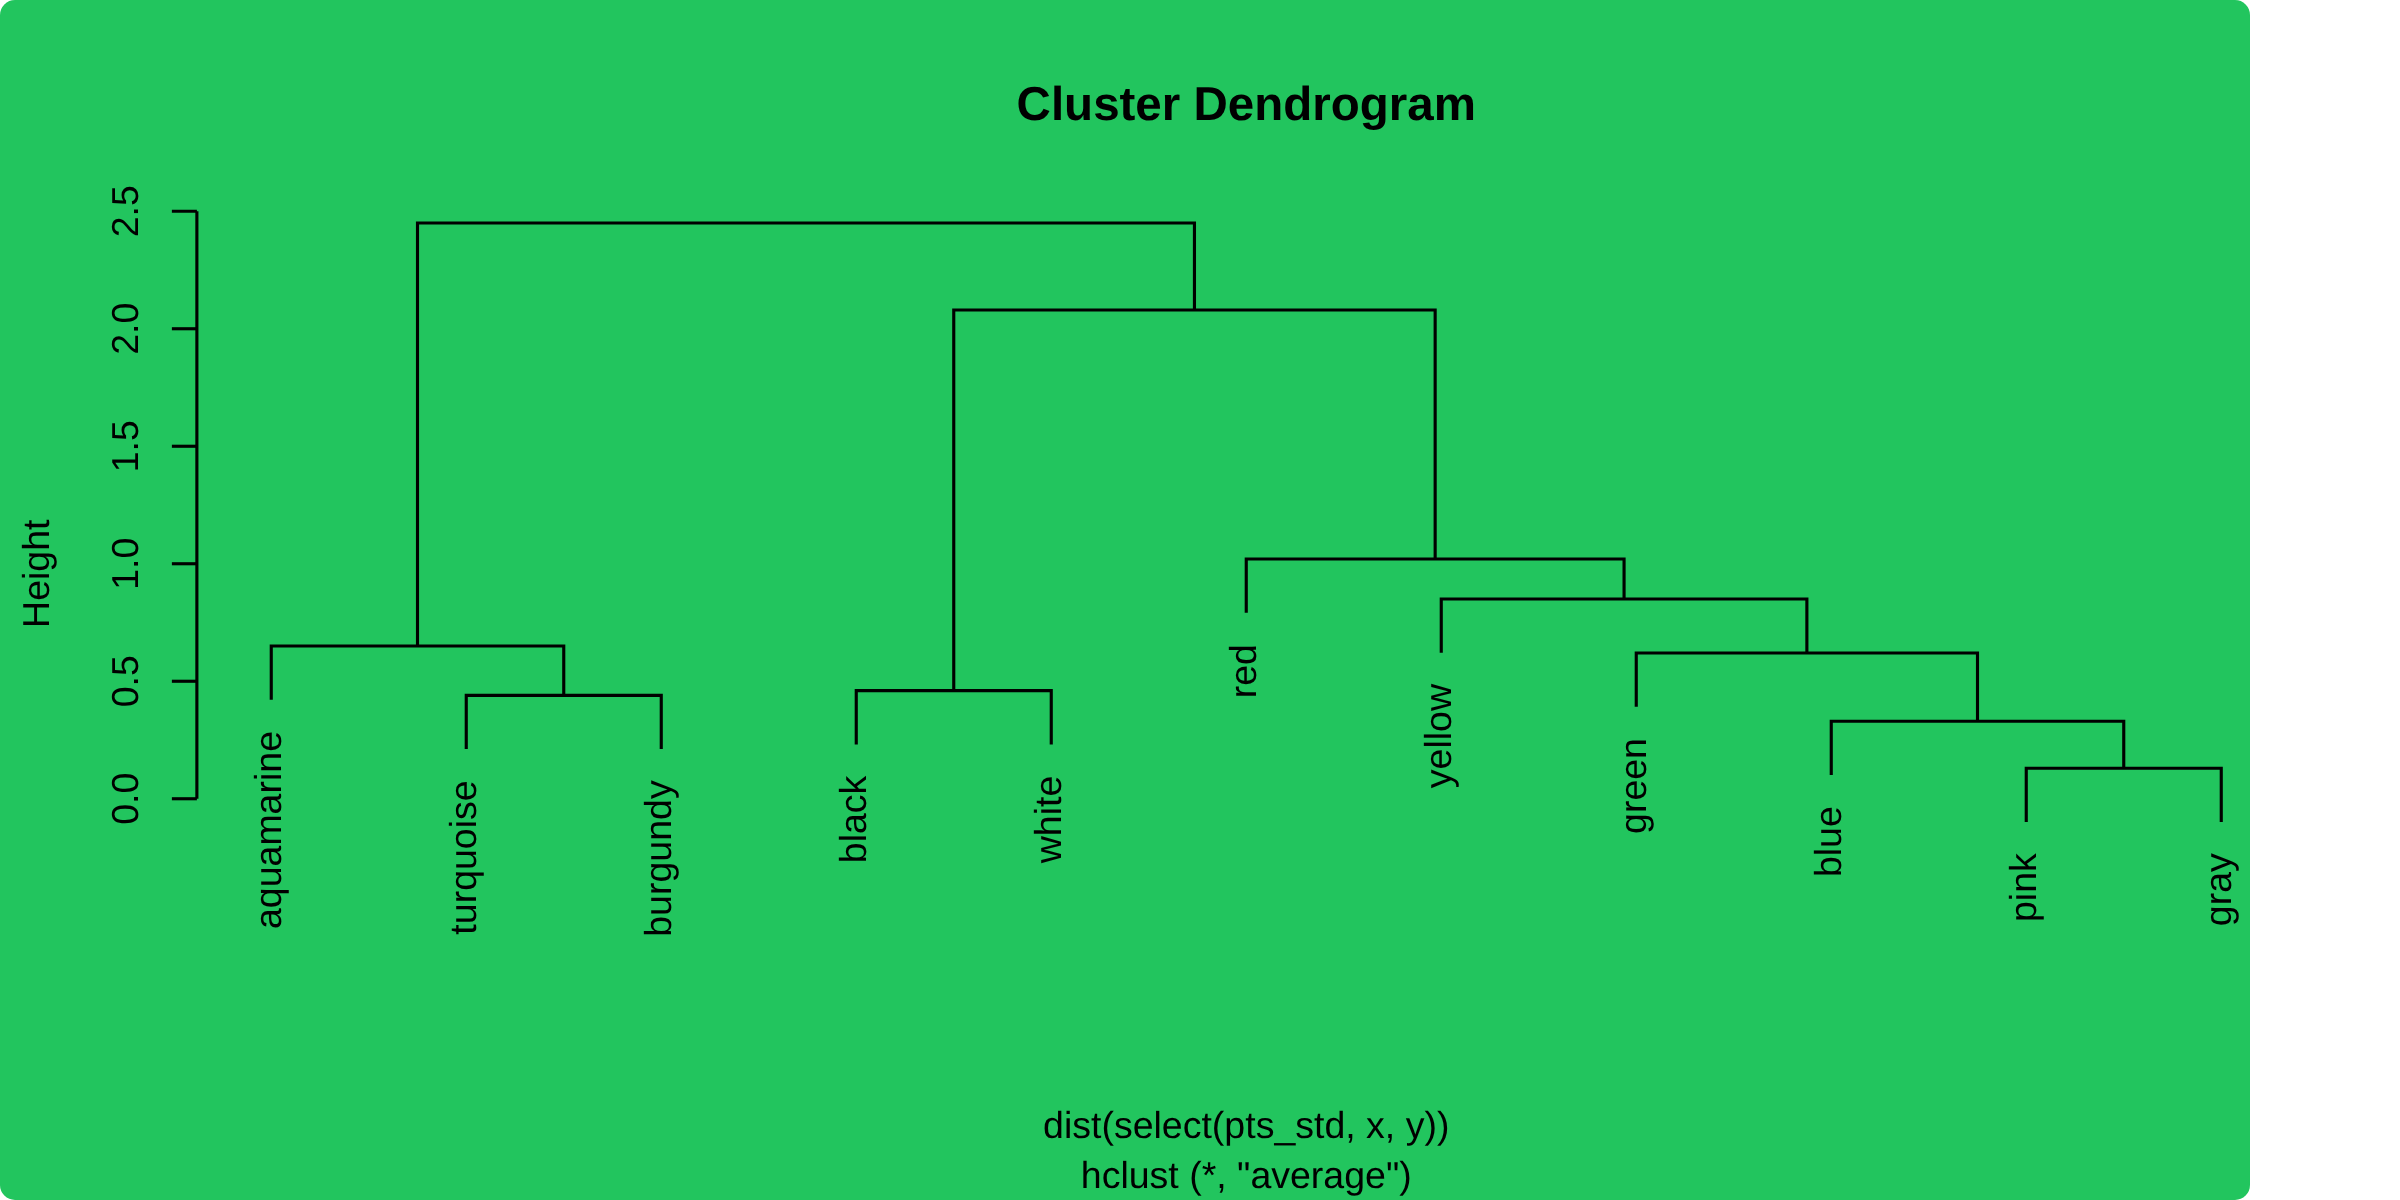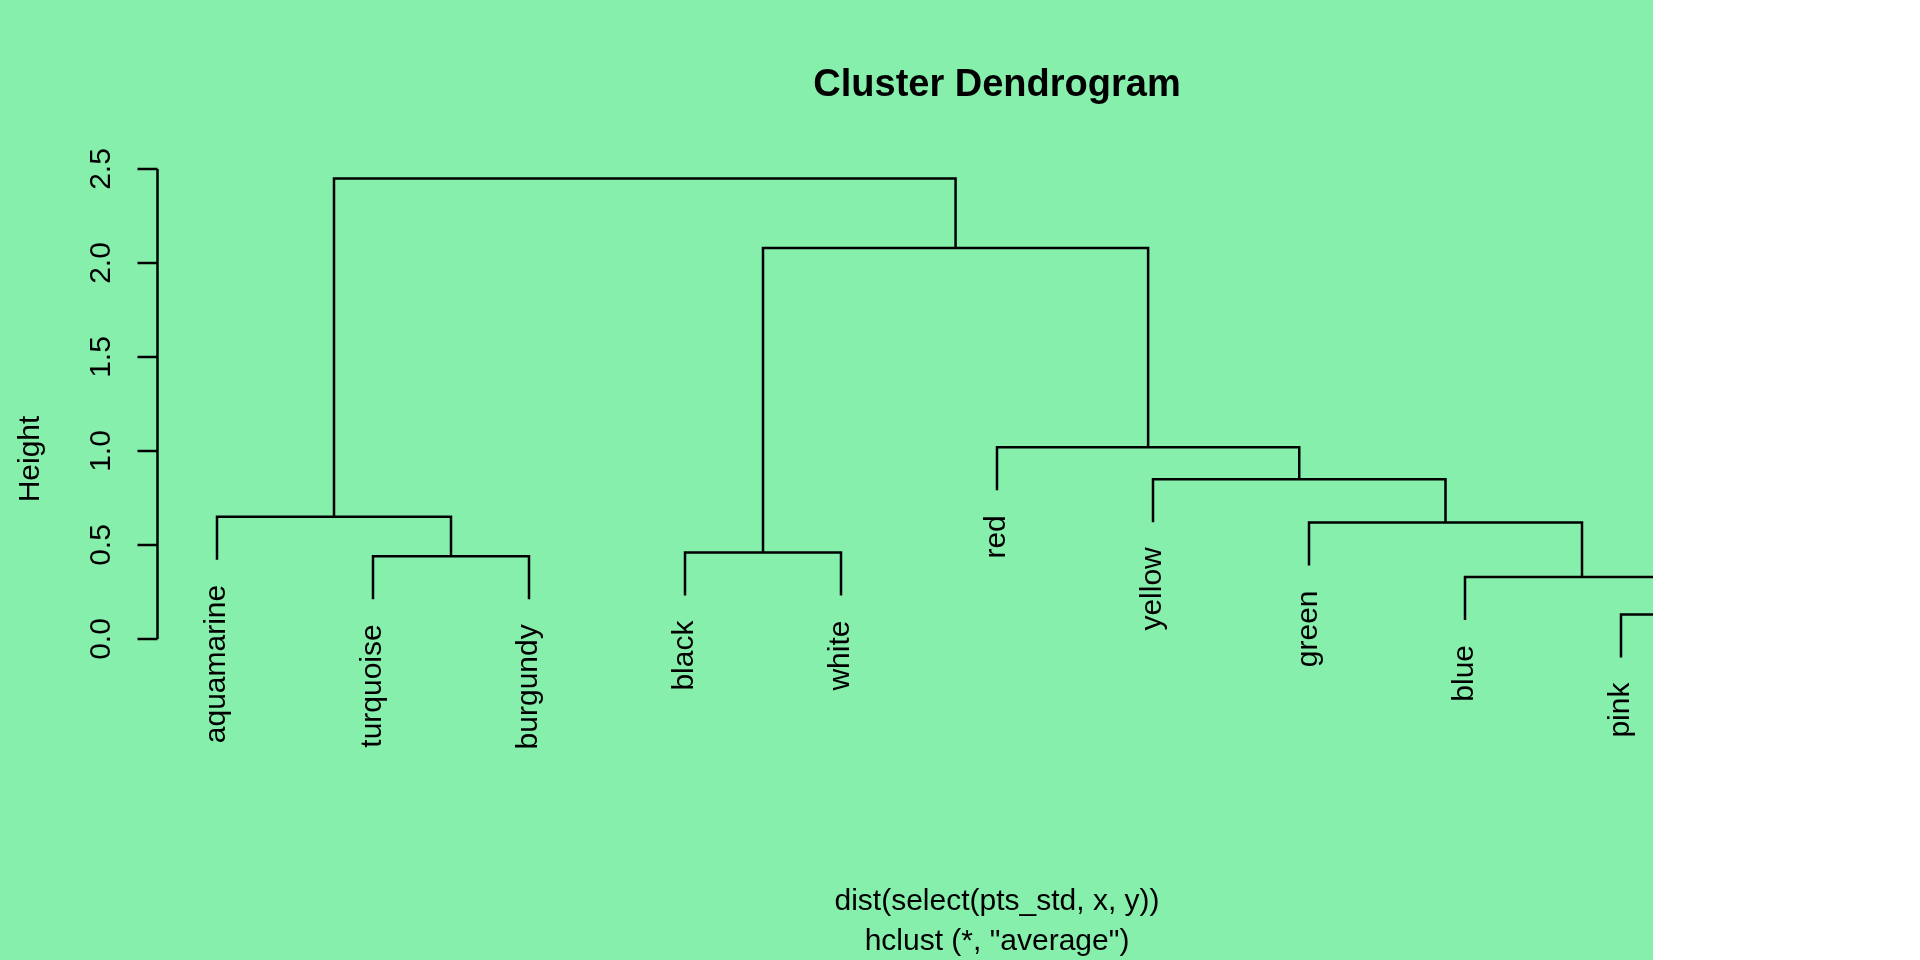--- a/index.html
+++ b/index.html
@@ -2,24 +2,25 @@
 <html><head>
 <meta charset="utf-8">
 <style>
   html, body {
     margin: 0;
     padding: 0;
     background: #ffffff;
   }
   .stage {
     position: relative;
-    width: 1653px;
+    width: 1800px;
     height: 960px;
-    background: #86efac;
+    background: #22c55e;
     overflow: hidden;
+    border-radius: 12px;
   }
   svg text {
     font-family: "Liberation Sans", sans-serif;
     fill: #000000;
   }
   .title {
     font-size: 38px;
     font-weight: bold;
   }
   .lab {

